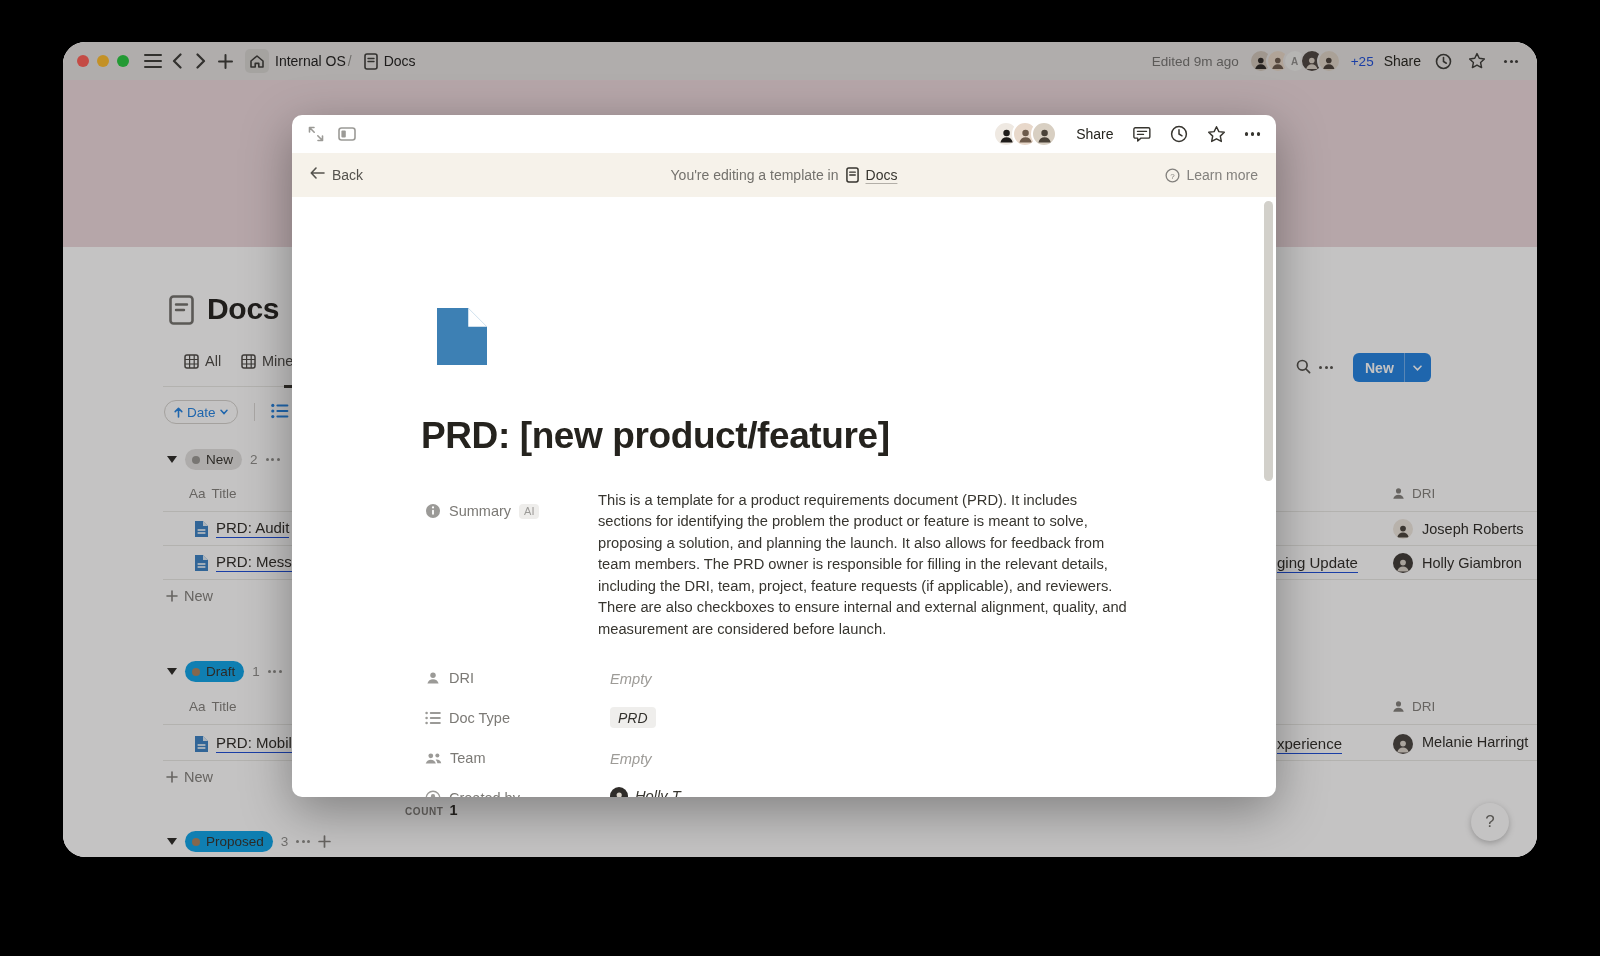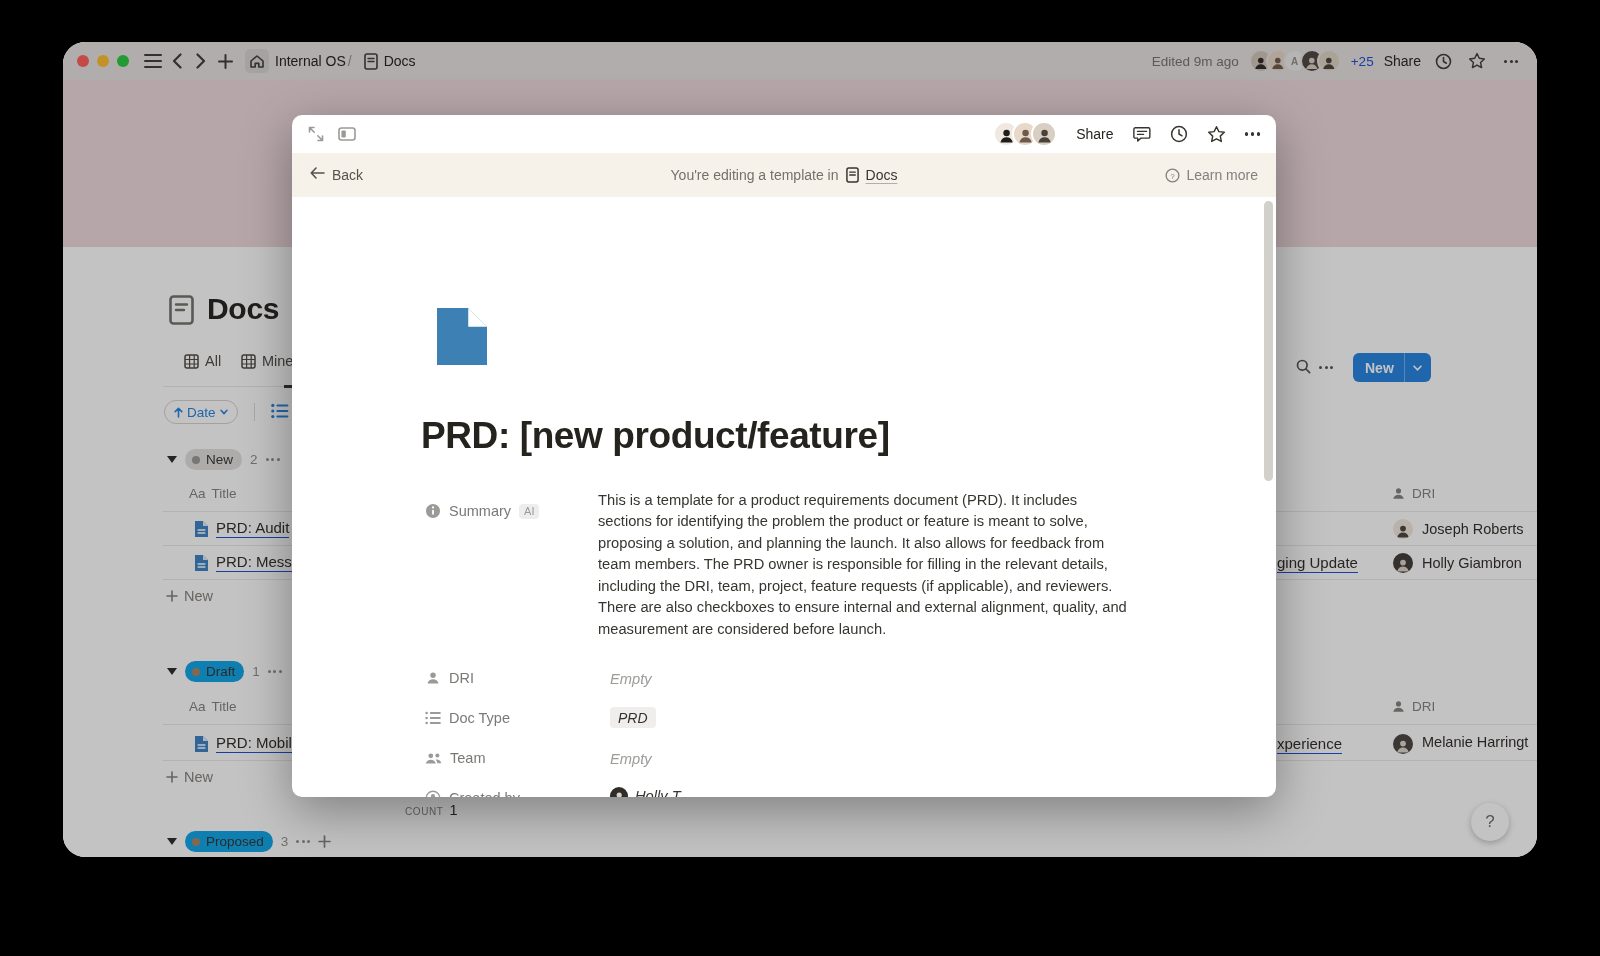--- a/index.html
+++ b/index.html
@@ -52,21 +52,21 @@
          overflow:hidden;flex:none;}
   .rowav svg{width:80%;height:80%;margin-top:15%;}
   .newbtn{display:inline-flex;align-items:center;height:29px;background:#2383e2;border-radius:6px;
           color:#fff;font-size:14px;font-weight:600;overflow:hidden;}
   .newbtn .lab{padding:0 10px 0 12px;}
   .newbtn .dd{width:26px;display:flex;align-items:center;justify-content:center;
               border-left:1px solid rgba(255,255,255,.35);height:100%;}
   .helpbtn{position:absolute;width:38px;height:38px;border-radius:50%;background:#fff;
            box-shadow:0 2px 6px rgba(0,0,0,.25);display:flex;align-items:center;justify-content:center;
            font-size:17px;color:#6f6e69;}
-  .countwrap{display:flex;align-items:baseline;gap:6px;}
+  .countwrap{display:flex;align-items:baseline;gap:6px;font-weight:bold;}
   .countlab{font-size:10px;letter-spacing:.6px;color:#83817d;}
   .countval{font-size:14.5px;color:#2f2d29;}
   
   .dim{position:absolute;inset:0;background:rgba(18,16,14,.25);z-index:5;}
   
   .modal{position:absolute;left:229px;top:73px;width:984px;height:682px;background:#fff;border-radius:10px;
          box-shadow:0 14px 50px rgba(0,0,0,.35);z-index:10;overflow:hidden;}
   .mhead{position:absolute;top:0;left:0;right:0;height:38px;display:flex;align-items:center;
          padding:0 16px;box-sizing:border-box;}
   .mh-left{display:flex;align-items:center;gap:14px;color:#9b9a96;}

